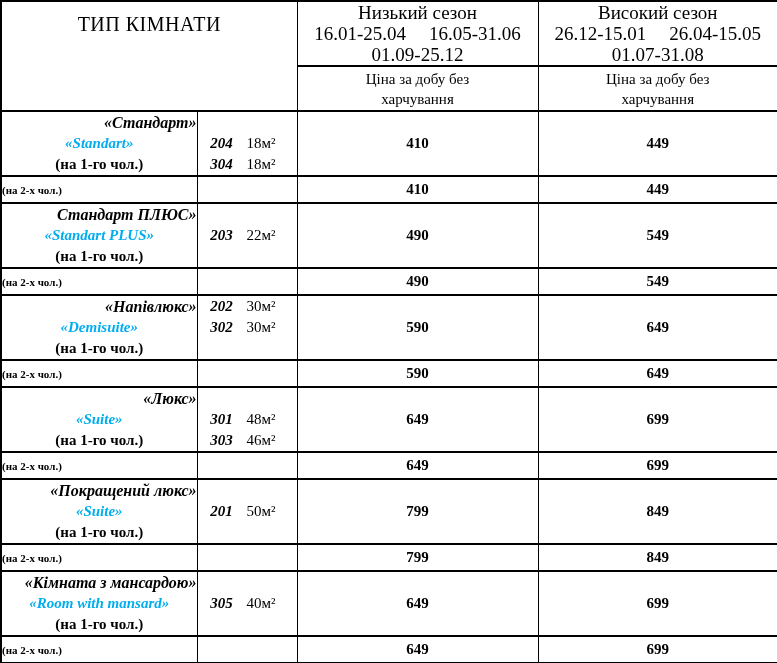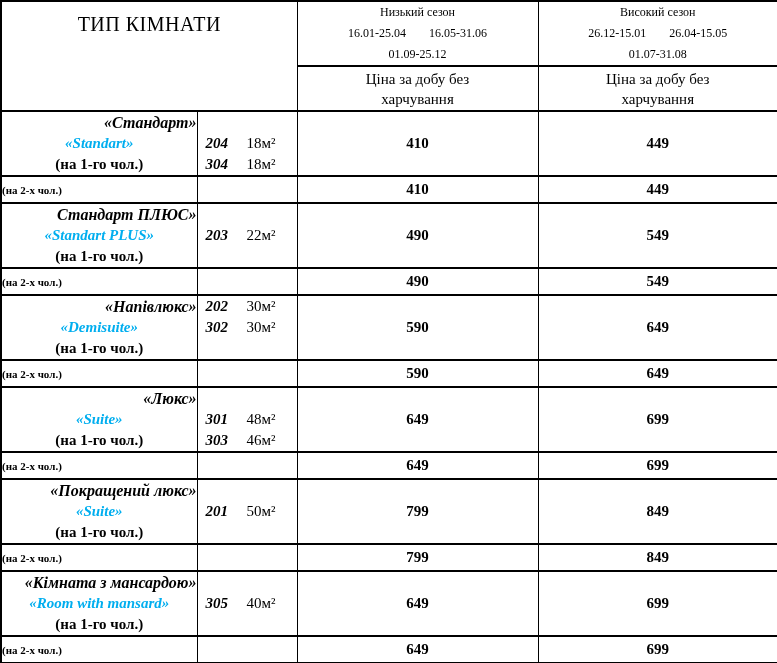--- a/index.html
+++ b/index.html
@@ -7,37 +7,37 @@
   table.price-table{border-collapse:collapse;table-layout:fixed;width:777px;border:2px solid #000;}
   td{border:solid #000;border-width:2px 1px;padding:0;vertical-align:middle;overflow:hidden;}
   tr.h1{height:64px;}
   tr.h2{height:45px;}
   tr.main{height:63px;}
   tr.sub{height:27px;}
 
   td.corner-cell{vertical-align:top;text-align:center;}
   .room-type-title{font-size:20px;letter-spacing:.5px;padding-top:11px;}
 
-  td.season-cell{text-align:center;font-size:12px;line-height:21px;}
+  td.season-cell{text-align:center;font-size:19px;line-height:21px;}
   .date-line{display:flex;justify-content:center;gap:23px;}
   td.note-cell{text-align:center;font-size:15px;line-height:20px;}
   .note-inner{max-width:160px;margin:0 auto;}
 
   td.type-cell{text-align:center;}
   .type-ua{font-weight:bold;font-style:italic;font-size:16px;line-height:21px;text-align:right;}
   .type-en{font-weight:bold;font-style:italic;font-size:15px;line-height:21px;color:var(--accent-blue,#00aeef);}
   .occ{font-weight:bold;font-size:15px;line-height:21px;}
 
   td.rooms-cell{vertical-align:top;}
   .rooms-wrap{display:flex;flex-direction:column;height:63px;}
   .rooms-top{justify-content:flex-start;}
   .rooms-middle{justify-content:center;}
   .rooms-bottom{justify-content:flex-end;}
   .room-line{display:flex;justify-content:center;gap:9px;line-height:21px;font-size:15px;}
-  .room-num{font-weight:bold;font-style:italic;width:32px;text-align:left;}
+  .room-num{font-weight:bold;font-style:italic;width:32px;text-align:center;}
   .room-size{width:42px;text-align:left;}
 
   td.price-cell{text-align:center;font-weight:bold;font-size:15px;}
   td.occ2-cell{text-align:left;font-weight:bold;font-size:11px;}
 
   .stub{position:absolute;left:0;top:657px;width:2px;height:6px;background:#000;}
 </style>
 </head>
 <body>
 

